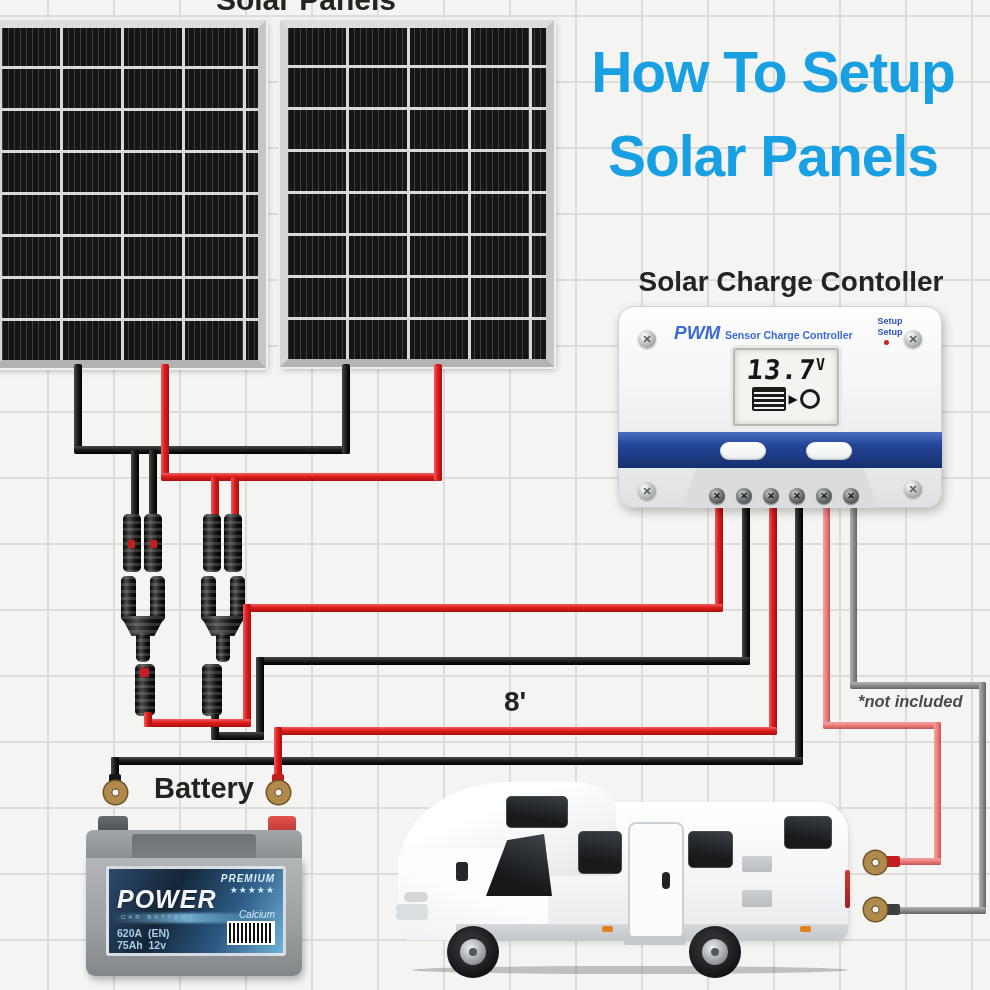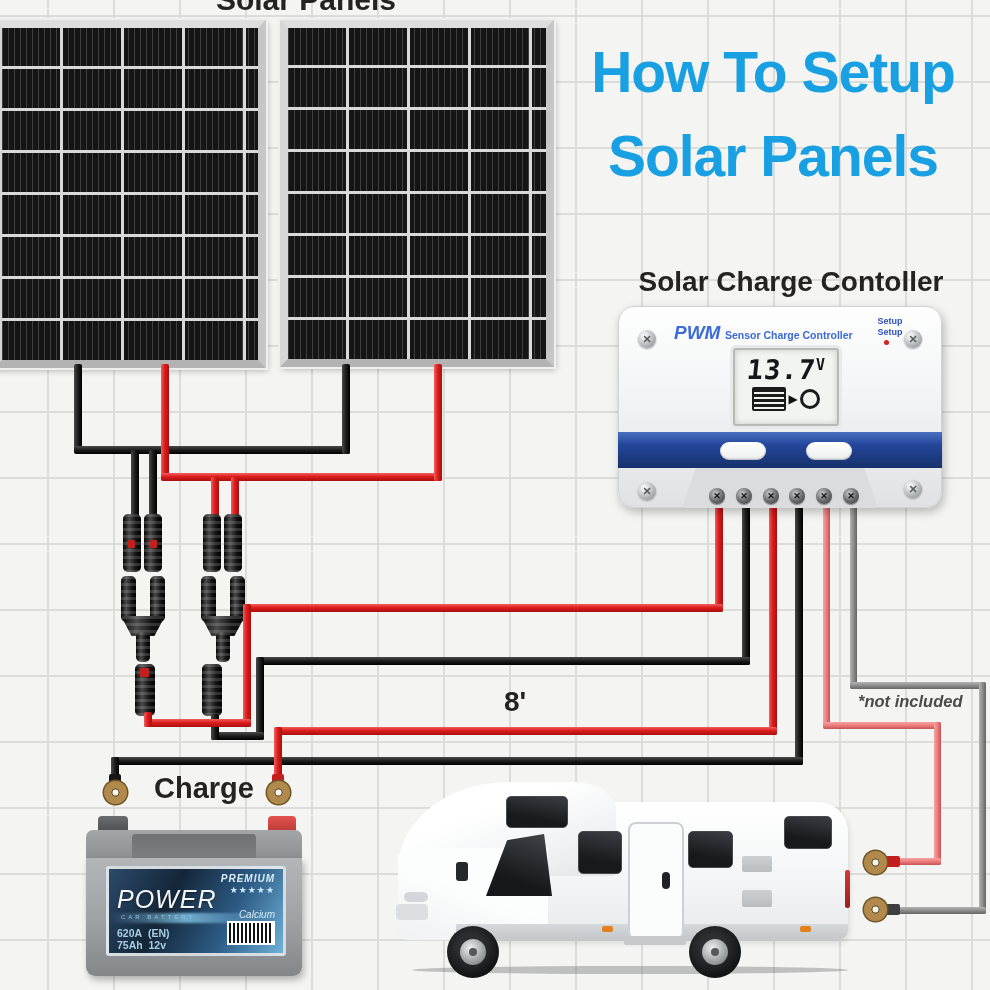--- a/index.html
+++ b/index.html
@@ -121,21 +121,21 @@
 
   <div class="lbl" style="left:178px;top:-17px;width:256px;font-size:30px;">Solar Panels</div>
 
   <div class="abs" style="left:556px;top:30px;width:434px;text-align:center;color:#18a0e2;font-weight:800;font-size:57px;line-height:84px;letter-spacing:-1px;">
     <div>How To Setup</div>
     <div>Solar Panels</div>
   </div>
 
   <div class="lbl" style="left:590px;top:266px;width:402px;font-size:28px;">Solar Charge Contoller</div>
 
-  <div class="lbl" style="left:148px;top:772px;width:112px;font-size:29px;">Charge</div>
+  <div class="lbl" style="left:148px;top:772px;width:112px;font-size:29px;">Battery</div>
 
 
   <div class="lbl" style="left:490px;top:686px;width:50px;font-size:28px;">8'</div>
 
   <div class="abs" style="left:858px;top:692px;width:130px;font-size:16.5px;font-style:italic;color:#4a4a48;font-weight:bold;">*not included</div>
 
   <div class="panel" style="left:-6px;top:20px;width:256px;height:332px;"></div>
   <div class="panel" style="left:280px;top:20px;width:258px;height:331px;"></div>
 
   <div class="wire wb v" style="left:74px;top:364px;width:8px;height:88px;"></div>
@@ -258,21 +258,21 @@
     <div class="abs" style="left:12px;top:2px;width:30px;height:26px;border-radius:4px;background:linear-gradient(180deg,#6a6d6f,#3c3f41);"></div>
     <div class="abs" style="left:182px;top:2px;width:28px;height:26px;border-radius:4px;background:linear-gradient(180deg,#e2524e,#a52c28);"></div>
     <div class="abs" style="left:0;top:16px;width:216px;height:34px;border-radius:7px 7px 0 0;background:linear-gradient(180deg,#a2a6a9,#888c8f);"></div>
     <div class="abs" style="left:46px;top:20px;width:124px;height:26px;border-radius:4px;background:linear-gradient(180deg,#6e7275,#7d8184);"></div>
     <div class="abs" style="left:0;top:44px;width:216px;height:118px;border-radius:0 0 9px 9px;background:linear-gradient(180deg,#b2b6b8 0%,#9da1a4 55%,#83878a 100%);box-shadow:2px 4px 7px rgba(0,0,0,.28);"></div>
 
     <div class="bat-label" style="left:20px;top:52px;width:174px;height:84px;">
       <div class="streak" style="top:44px;"></div>
       <div class="abs" style="right:8px;top:4px;font-size:10px;font-style:italic;font-weight:bold;color:#d8ecf6;letter-spacing:1px;">PREMIUM</div>
       <div class="abs" style="right:8px;top:16px;font-size:9px;color:#cdeafc;letter-spacing:1px;">★★★★★</div>
-      <div class="abs" style="left:8px;top:16px;font-size:25px;font-weight:400;font-style:italic;color:#f4f6f8;text-shadow:0 1px 2px rgba(0,0,0,.4);letter-spacing:1px;">POWER</div>
+      <div class="abs" style="left:8px;top:16px;font-size:25px;font-weight:700;font-style:italic;color:#f4f6f8;text-shadow:0 1px 2px rgba(0,0,0,.4);letter-spacing:1px;">POWER</div>
       <div class="abs" style="left:12px;top:45px;font-size:6px;letter-spacing:3px;color:#8fc3e0;">CAR BATTERY</div>
       <div class="abs" style="right:8px;top:40px;font-size:10px;font-style:italic;color:#d5ebf5;">Calcium</div>
       <div class="abs" style="left:8px;top:58px;font-size:10.5px;font-weight:bold;color:#a8cde2;line-height:12px;">
         <div><span>620A</span>&nbsp;&nbsp;<span>(EN)</span></div>
         <div><span>75Ah</span>&nbsp;&nbsp;<span>12v</span></div>
       </div>
       <div class="barcode" style="right:8px;bottom:8px;width:44px;height:20px;"></div>
     </div>
   </div>
 

